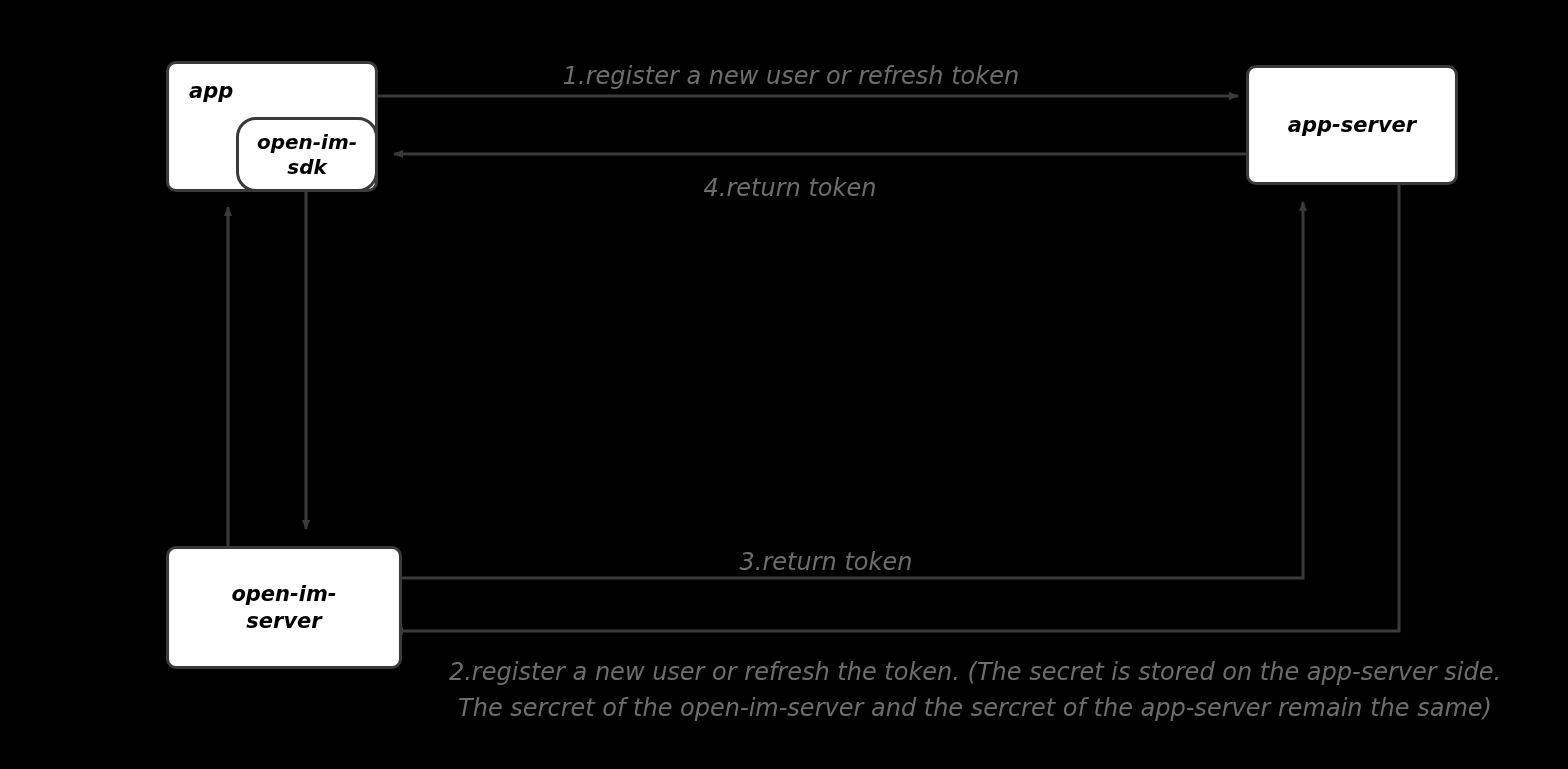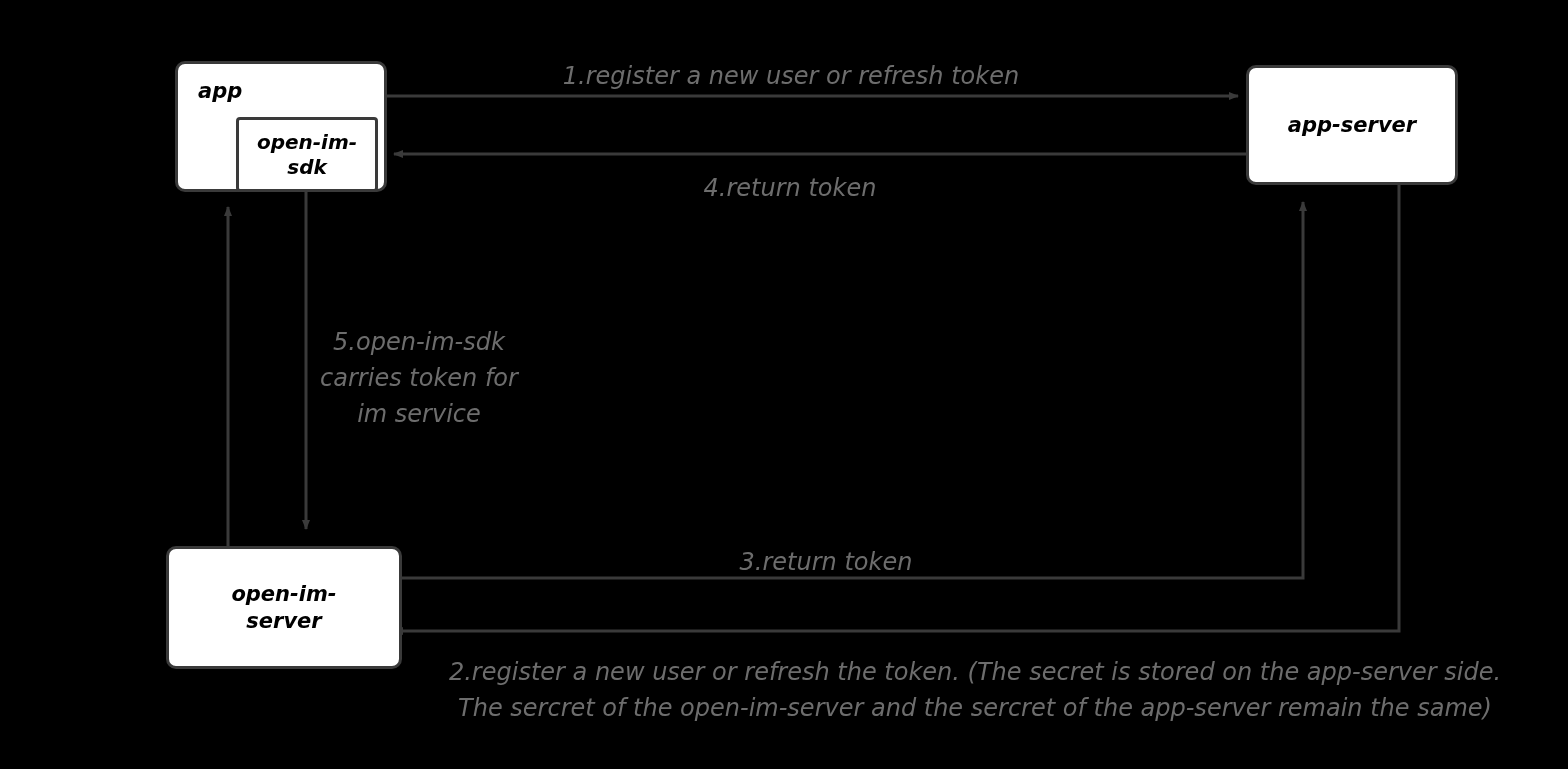--- a/index.html
+++ b/index.html
@@ -28,35 +28,34 @@
     color: #000000;
     font-weight: bold;
     font-style: italic;
     font-size: 21px;
     line-height: 1.25;
   }
   .node.left-align {
     align-items: flex-start;
     justify-content: flex-start;
     padding: 14px 0 15px 20px;
-    margin-left: 9px;
   }
   #node-app {
     left: 166px;
     top: 61px;
     width: 212px;
     height: 131px;
   }
   #node-sdk {
     left: 236px;
     top: 117px;
     width: 142px;
     height: 75px;
     font-size: 20px;
-    border-radius: 4px;
+    border-radius: 20px;
   }
   #node-app-server {
     left: 1246px;
     top: 65px;
     width: 212px;
     height: 120px;
   }
   #node-im-server {
     left: 166px;
     top: 546px;
@@ -121,23 +120,20 @@
 
   <div class="node" id="node-im-server">
     <span style="white-space:pre-line;">open-im-
 server</span>
   </div>
 
   <div class="label lbl-center" style="left:556px; top:58px; width:470px;">1.register a new user or refresh token</div>
 
   <div class="label lbl-center" style="left:640px; top:170px; width:300px;">4.return token</div>
 
-  <div class="label lbl-center" style="left:310px; top:324px; width:218px; white-space:pre-line;">5.open-im-sdk
-carries token for
-im service</div>
 
 
   <div class="label lbl-center" style="left:656px; top:544px; width:340px;">3.return token</div>
 
   <div class="label lbl-center" style="left:420px; top:654px; width:1110px; white-space:pre-line;">2.register a new user or refresh the token. (The secret is stored on the app-server side.
 The sercret of the open-im-server and the sercret of the app-server remain the same)</div>
 
 </div>
 
 </body></html>

